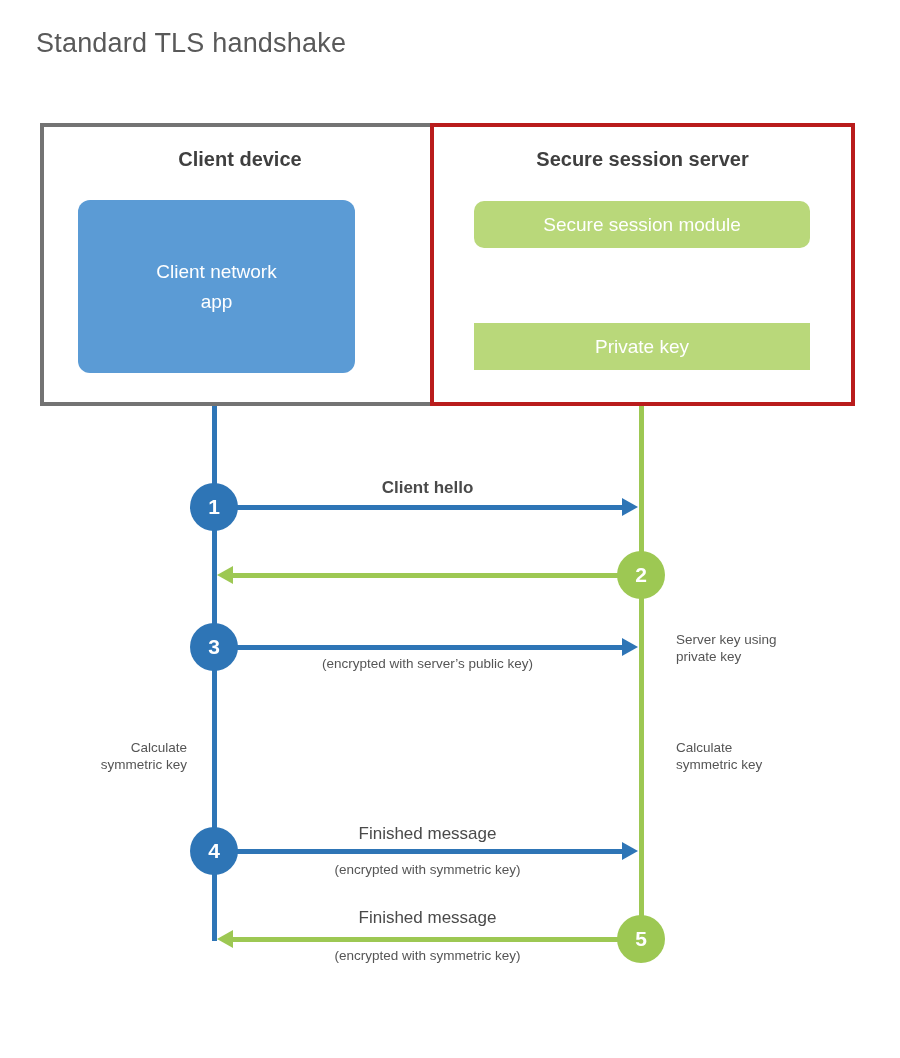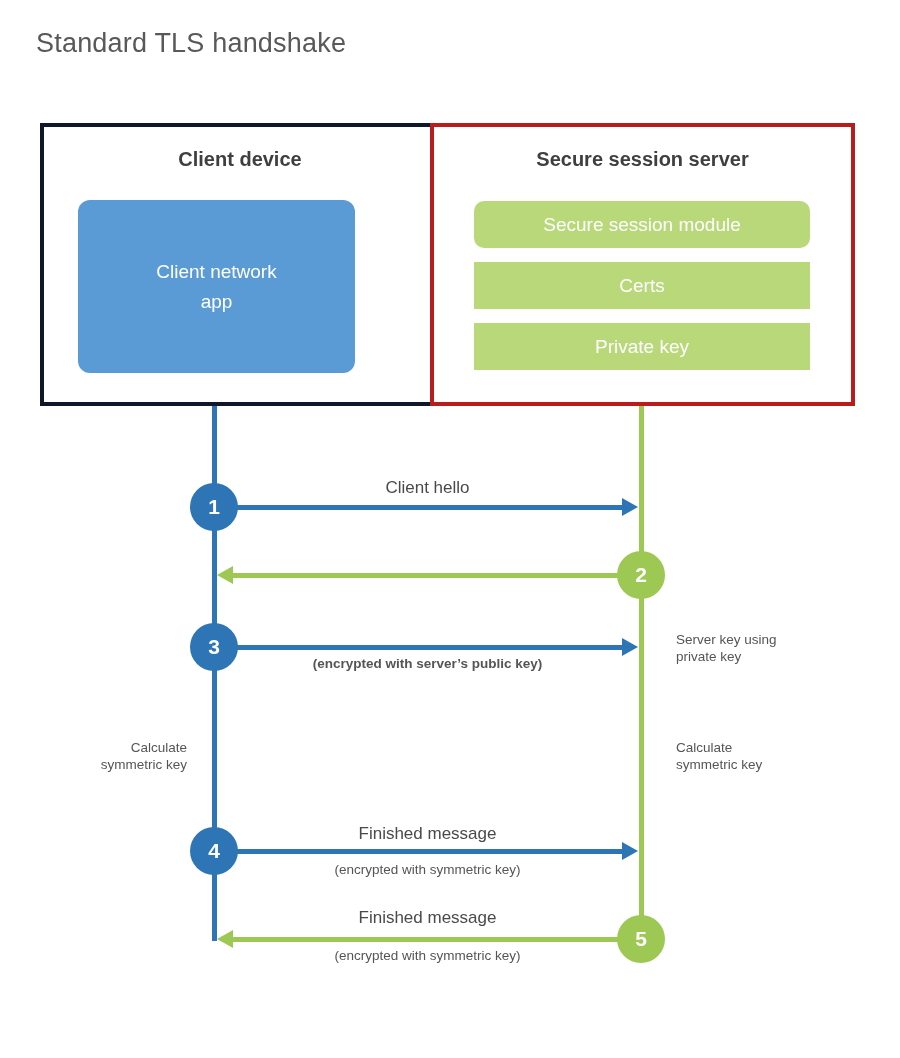--- a/index.html
+++ b/index.html
@@ -8,21 +8,21 @@
   .canvas {
     position:relative; width:900px; height:1058px; background:#ffffff;
     overflow:hidden; margin:0 auto;
   }
   .page-title {
     position:absolute; left:36px; top:28px;
     font-size:27px; font-weight:300; letter-spacing:0.2px; color:#595959;
   }
   
   .box { position:absolute; top:123px; height:283px; background:#ffffff; }
-  .box.client { left:40px; width:400px; border:4px solid #0f172a; }
+  .box.client { left:40px; width:400px; border:4px solid #737373; }
   .box.server { left:430px; width:425px; border:4px solid #b91c1c; }
   .box-title {
     position:absolute; left:0; top:21px; width:100%;
     text-align:center; font-size:20px; font-weight:bold; color:#3f3f3f;
   }
   .client-app {
     position:absolute; left:34px; top:73px; width:277px; height:173px;
     background:#5b9bd5; color:#ffffff; font-size:19px; line-height:1.55;
     display:flex; flex-direction:column; align-items:center; justify-content:center;
     text-align:center;
@@ -76,40 +76,39 @@
     <div class="box-title">Client device</div>
     <div class="client-app">
       <div>Client network</div>
       <div>app</div>
     </div>
   </div>
 
   <div class="box server">
     <div class="box-title">Secure session server</div>
     <div class="server-bar bar-0">Secure session module</div>
-    <div class="server-bar bar-1">Certs</div>
     <div class="server-bar bar-2">Private key</div>
   </div>
 
   <div class="vline blue"></div>
   <div class="vline green"></div>
 
   <div class="hline blue" style="left:214px; top:505px; width:408px;"></div>
   <div class="ahead right blue" style="left:622px; top:498px;"></div>
   <div class="step-circle blue" style="left:190px; top:483px;">1</div>
-  <div class="msg-label" style="top:478px;">Client hello</div>
+  <div class="msg-label" style="top:478px;font-weight:bold;">Client hello</div>
 
   <div class="ahead left green" style="left:217px; top:566px;"></div>
   <div class="hline green" style="left:233px; top:573px; width:408px;"></div>
   <div class="step-circle green" style="left:617px; top:551px;">2</div>
 
   <div class="hline blue" style="left:214px; top:645px; width:408px;"></div>
   <div class="ahead right blue" style="left:622px; top:638px;"></div>
   <div class="step-circle blue" style="left:190px; top:623px;">3</div>
-  <div class="msg-sub" style="top:656px;font-weight:bold;">(encrypted with server’s public key)</div>
+  <div class="msg-sub" style="top:656px;">(encrypted with server’s public key)</div>
 
   <div class="note right-of-line" style="top:631px;">
     <div>Server key using</div>
     <div>private key</div>
   </div>
 
   <div class="note left-of-line" style="top:739px;">
     <div>Calculate</div>
     <div>symmetric key</div>
   </div>

